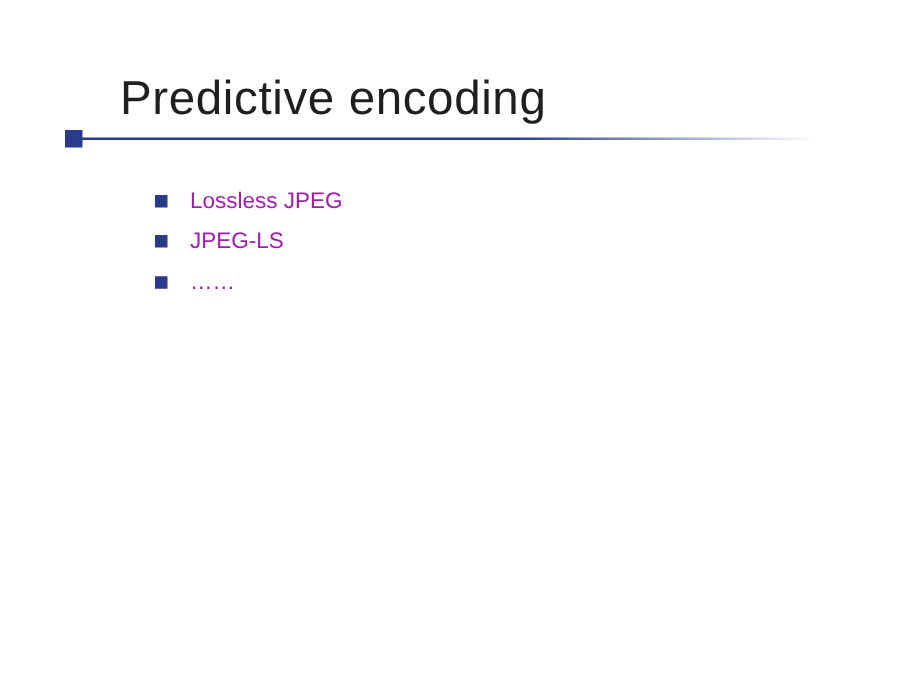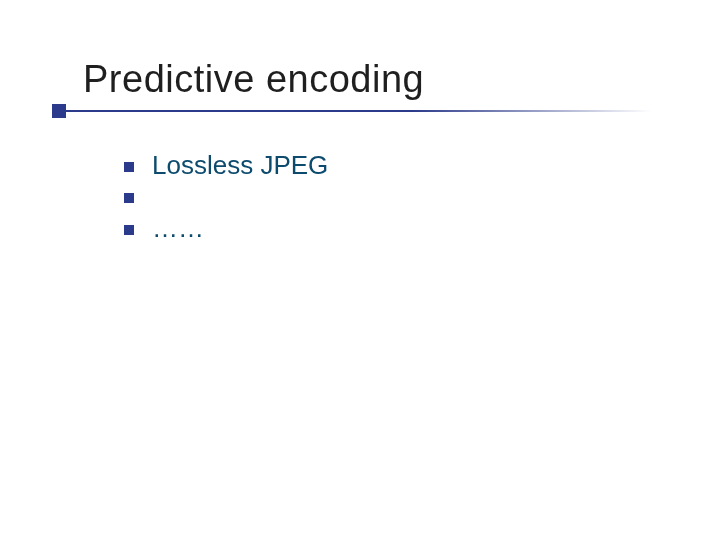--- a/index.html
+++ b/index.html
@@ -13,21 +13,21 @@
     overflow: hidden;
   }
   .slide {
     position: relative;
     width: 720px;
     height: 540px;
     box-sizing: border-box;
   }
   .title-wrap {
     position: absolute;
-    left: 83px;
+    left: 96px;
     top: 58px;
     text-align: center;
   }
   .title-rule {
     position: absolute;
     left: 52px;
     top: 110px;
     width: 600px;
     height: 2px;
     background: linear-gradient(to right, #2b3a8a 0%, #2b3a8a 60%, rgba(43,58,138,0) 100%);
@@ -58,23 +58,23 @@
     margin: 8px 0;
   }
   .bullet {
     width: 10px;
     height: 10px;
     background: #2b3a8a;
     flex: 0 0 10px;
     margin-top: 2px;
   }
   .li-text {
-    font-size: 26px;
+    font-size: 18px;
     line-height: 1.35;
-    color: #0c4a6e;
+    color: #a21caf;
     text-align: center;
   }
 </style>
 </head>
 <body>
 
 <div class="slide">
 
   <div class="title-cap"></div>
   <div class="title-rule"></div>
@@ -85,20 +85,21 @@
 
   <div class="body">
 
     <div class="li">
       <div class="bullet"></div>
       <div class="li-text">Lossless JPEG</div>
     </div>
 
     <div class="li">
       <div class="bullet"></div>
+      <div class="li-text">JPEG-LS</div>
     </div>
 
 
     <div class="li">
       <div class="bullet"></div>
       <div class="li-text">……</div>
     </div>
 
   </div>
 

